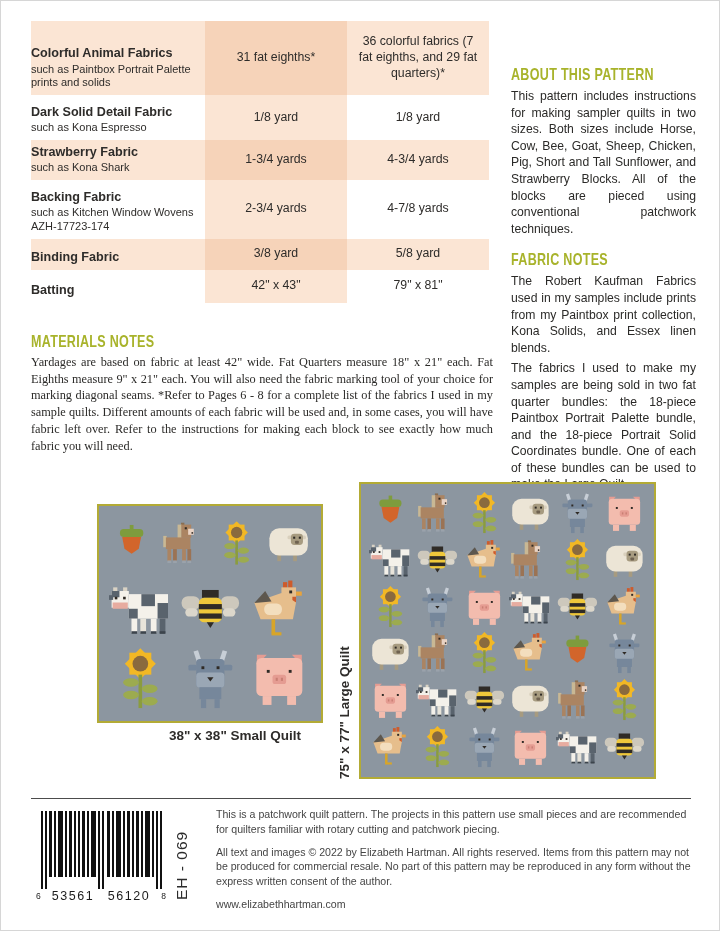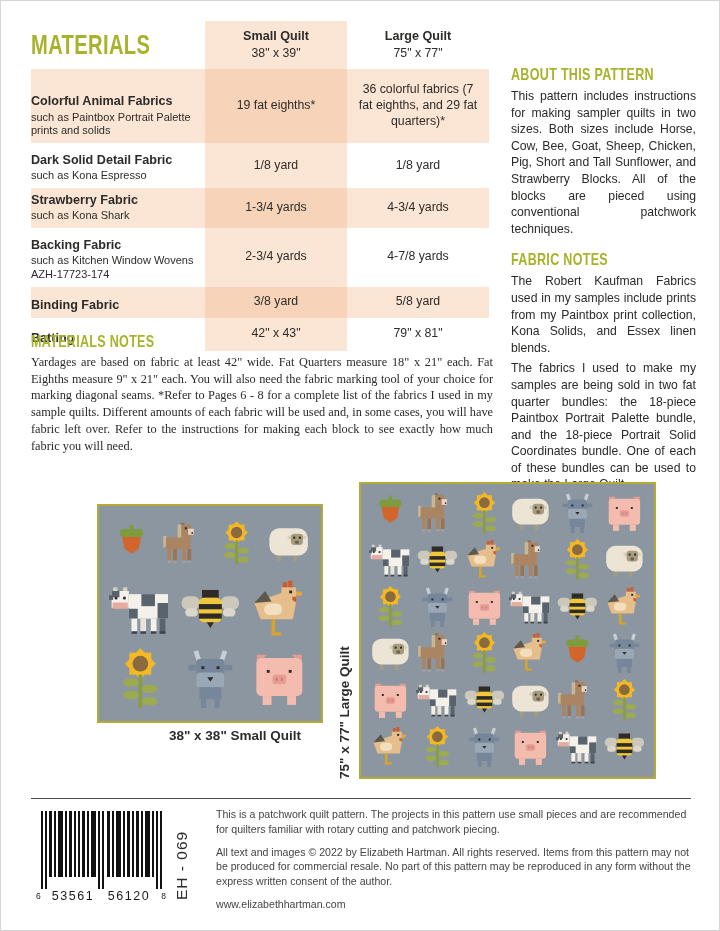--- a/index.html
+++ b/index.html
@@ -197,40 +197,27 @@
   <symbol id="qb-strawberry" viewBox="0 0 12 12">
     <rect x="5.5" y="1" width="1" height="1.5" fill="#7e9c3d"></rect>
     <rect x="2.9" y="2.1" width="6.2" height="2.1" rx="1" fill="#7e9c3d"></rect>
     <polygon points="3.5,4.2 8.5,4.2 7.9,7.3 6,8.6 4.1,7.3" fill="#d2652b"></polygon>
   </symbol>
 </svg>
 
 <div class="page">
 
   <section class="materials">
-    <div class="trow thead">
-      <div class="cell cname">
-        <span class="big-h">MATERIALS</span>
-      </div>
-      <div class="cell cval col-small colhead">
-        <div class="ch-name">Small Quilt</div>
-        <div class="ch-size">38" x 39"</div>
-      </div>
-      <div class="cell cval colhead">
-        <div class="ch-name">Large Quilt</div>
-        <div class="ch-size">75" x 77"</div>
-      </div>
-    </div>
 
     <div class="trow shaded r0">
       <div class="cell cname">
         <div class="rname">Colorful Animal Fabrics</div>
         <div class="rnote">such as Paintbox Portrait Palette prints and solids</div>
       </div>
-      <div class="cell cval col-small">19 fat eighths*</div>
+      <div class="cell cval col-small">31 fat eighths*</div>
       <div class="cell cval">36 colorful fabrics (7 fat eighths, and 29 fat quarters)*</div>
     </div>
 
     <div class="trow r1">
       <div class="cell cname">
         <div class="rname">Dark Solid Detail Fabric</div>
         <div class="rnote">such as Kona Espresso</div>
       </div>
       <div class="cell cval col-small">1/8 yard</div>
       <div class="cell cval">1/8 yard</div>

